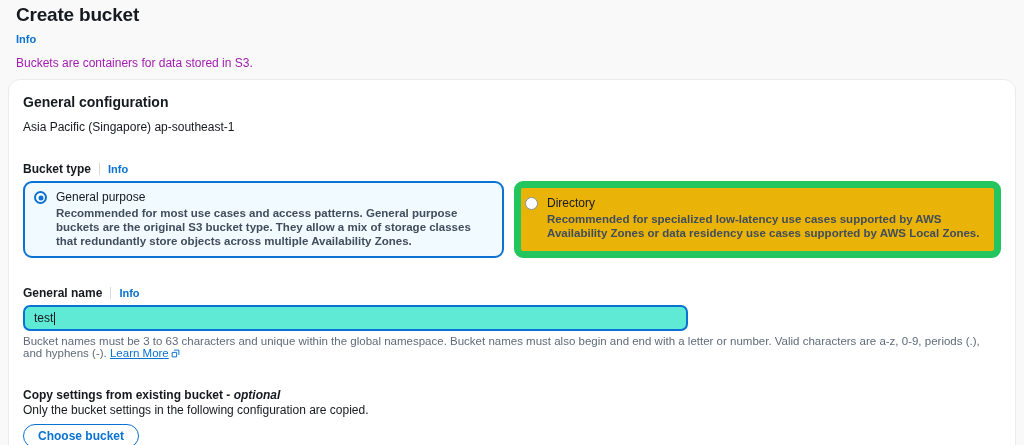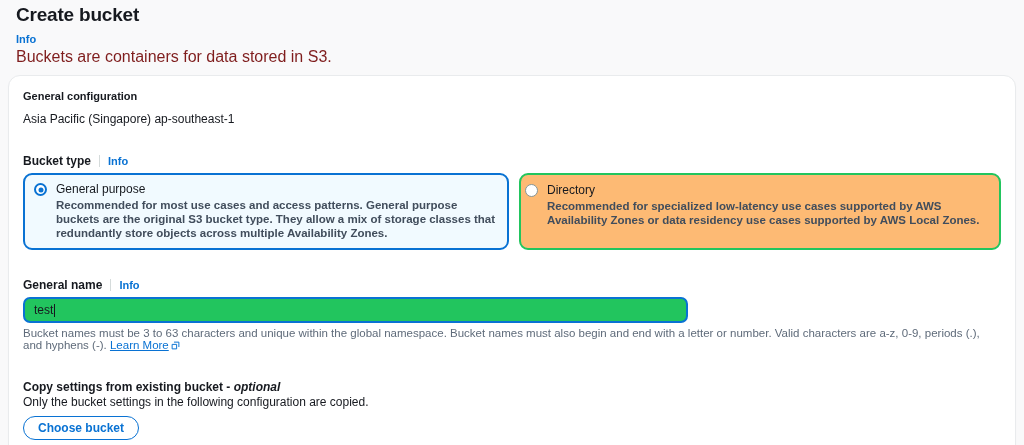--- a/index.html
+++ b/index.html
@@ -11,50 +11,50 @@
     color:#16191f;
     overflow:hidden;
   }
   .page{position:relative;width:1024px;height:445px;box-sizing:border-box;padding:0 8px;}
 
   
   .page-head{padding:4px 8px 0 8px;}
   .title-row{display:flex;align-items:baseline;gap:7px;flex-direction:column;}
   .page-title{font-size:19px;font-weight:bold;letter-spacing:-0.2px;color:#16191f;margin:0;}
   .info-link{color:#0972d3;font-size:11px;font-weight:bold;text-decoration:none;cursor:pointer;}
-  .page-sub{font-size:16px;color:#7f1d1d;margin-top:3px;}
+  .page-sub{font-size:12px;color:#a21caf;margin-top:11px;}
 
   
   .panel{
     background:#ffffff;
     border:1px solid #e9ebed;
     border-radius:12px;
     box-shadow:0 1px 1px rgba(0,7,22,0.05);
     margin-top:9px;
     padding:12px 14px 14px 14px;
     box-sizing:border-box;
   }
-  .panel-title{font-size:11px;font-weight:bold;color:#16191f;margin:2px 0 10px 0;}
+  .panel-title{font-size:14px;font-weight:bold;color:#16191f;margin:2px 0 10px 0;}
 
   
   .field-label{font-size:12px;font-weight:bold;color:#16191f;}
   .field-value{font-size:12px;color:#16191f;margin-top:2px;}
   .label-with-info{display:flex;align-items:center;gap:8px;margin-bottom:5px;}
   .label-with-info .divider{
     display:inline-block;width:1px;height:12px;background:#d5dbdb;
   }
   .section-gap{margin-top:28px;}
 
   
   .tile-row{display:flex;gap:10px;}
   .tile{
     flex:1 1 0;
-    border:2px solid #22c55e;
+    border:7px solid #22c55e;
     border-radius:9px;
-    background:#fdba74;
+    background:#eab308;
     padding:8px 10px 9px 4px;
     box-sizing:border-box;
     display:flex;
     gap:9px;
     cursor:pointer;
   }
   .tile.selected{
     border:2px solid #0972d3;
     background:#f1faff;
     padding:7px 9px 8px 9px;
@@ -80,21 +80,21 @@
   }
   .tile-body{min-width:0;}
   .tile-title{font-size:12px;font-weight:normal;color:#16191f;line-height:15px;}
   .tile-desc{font-size:11.5px;color:#414d5c;line-height:14px;margin-top:1px;font-weight:bold;}
 
   
   .text-input{
     width:665px;height:26px;
     border:2px solid #0972d3;
     border-radius:7px;
-    background:#22c55e;
+    background:#5eead4;
     box-sizing:border-box;
     display:flex;align-items:center;
     padding:0 9px;
     font-size:12px;color:#16191f;
   }
   .caret{
     display:inline-block;width:1px;height:13px;background:#16191f;margin-left:1px;
   }
   .help-text{font-size:11.5px;color:#5f6b7a;margin-top:4px;}
   .learn-more{color:#0972d3;text-decoration:underline;cursor:pointer;}

